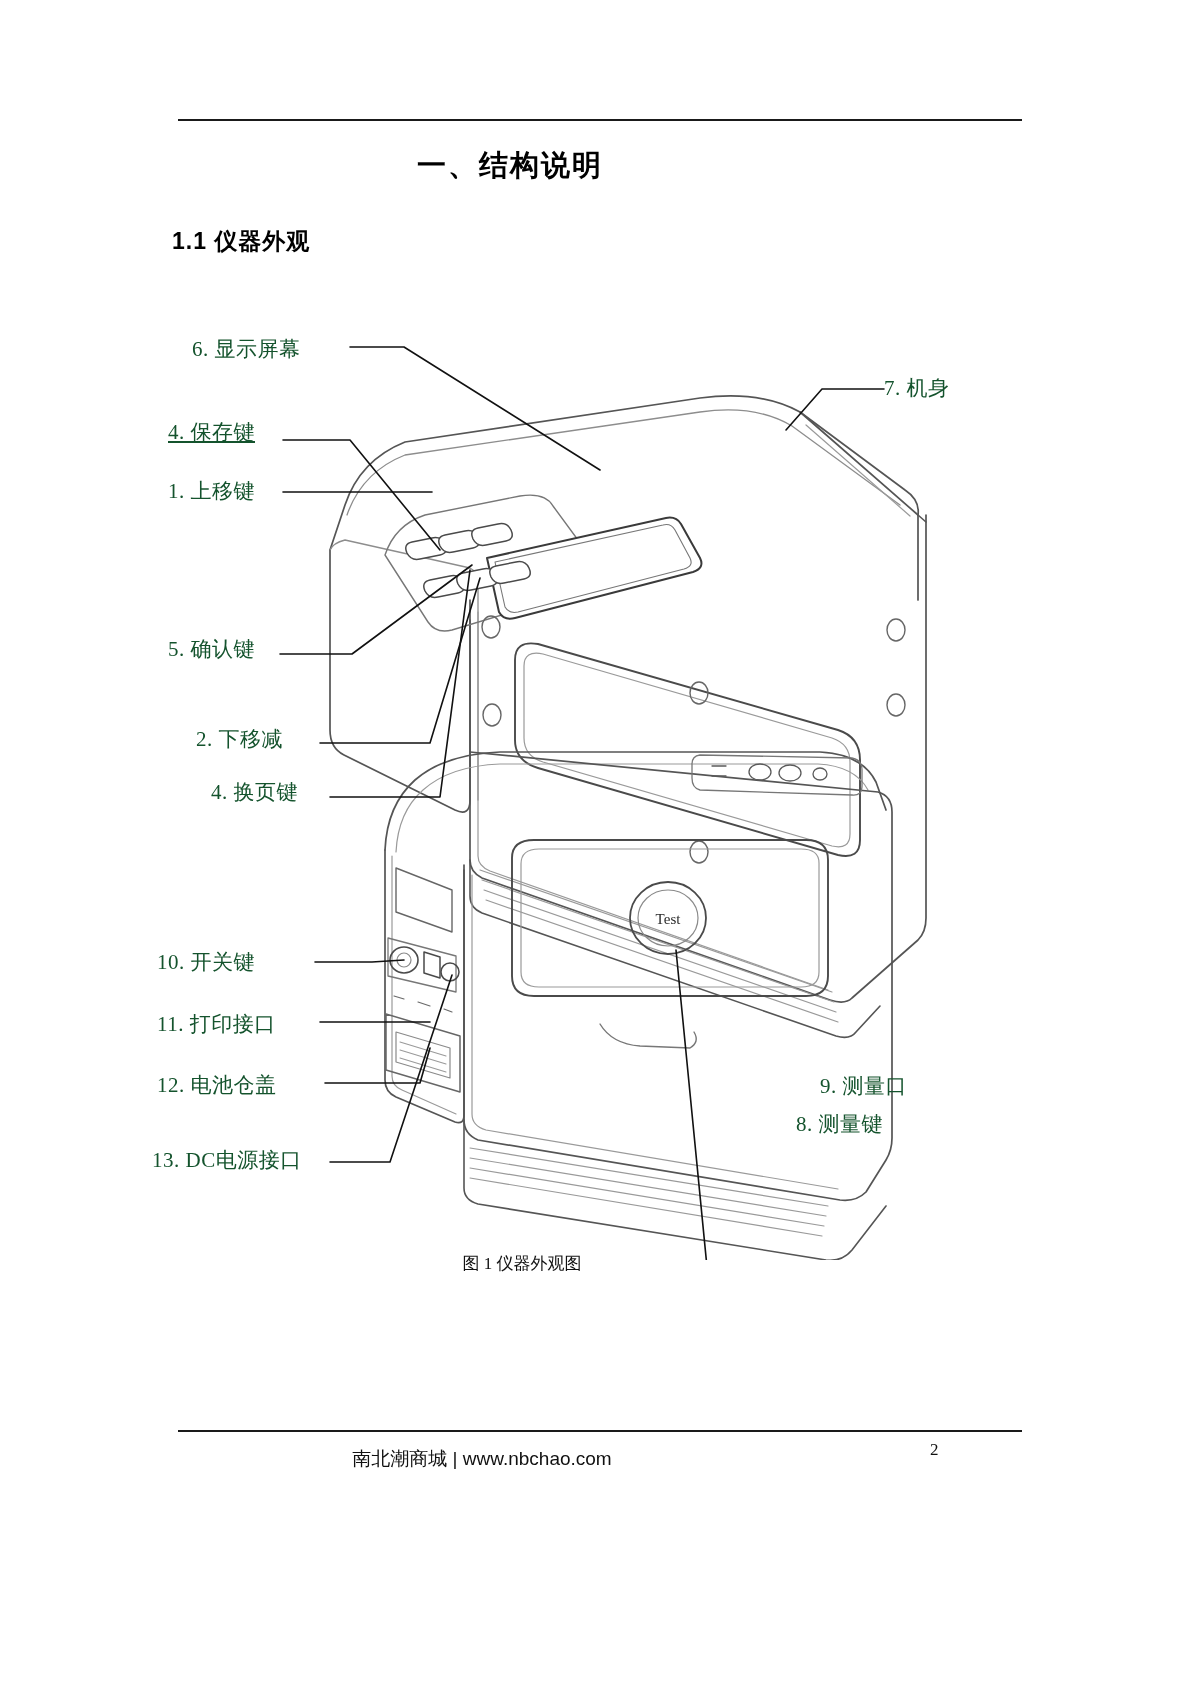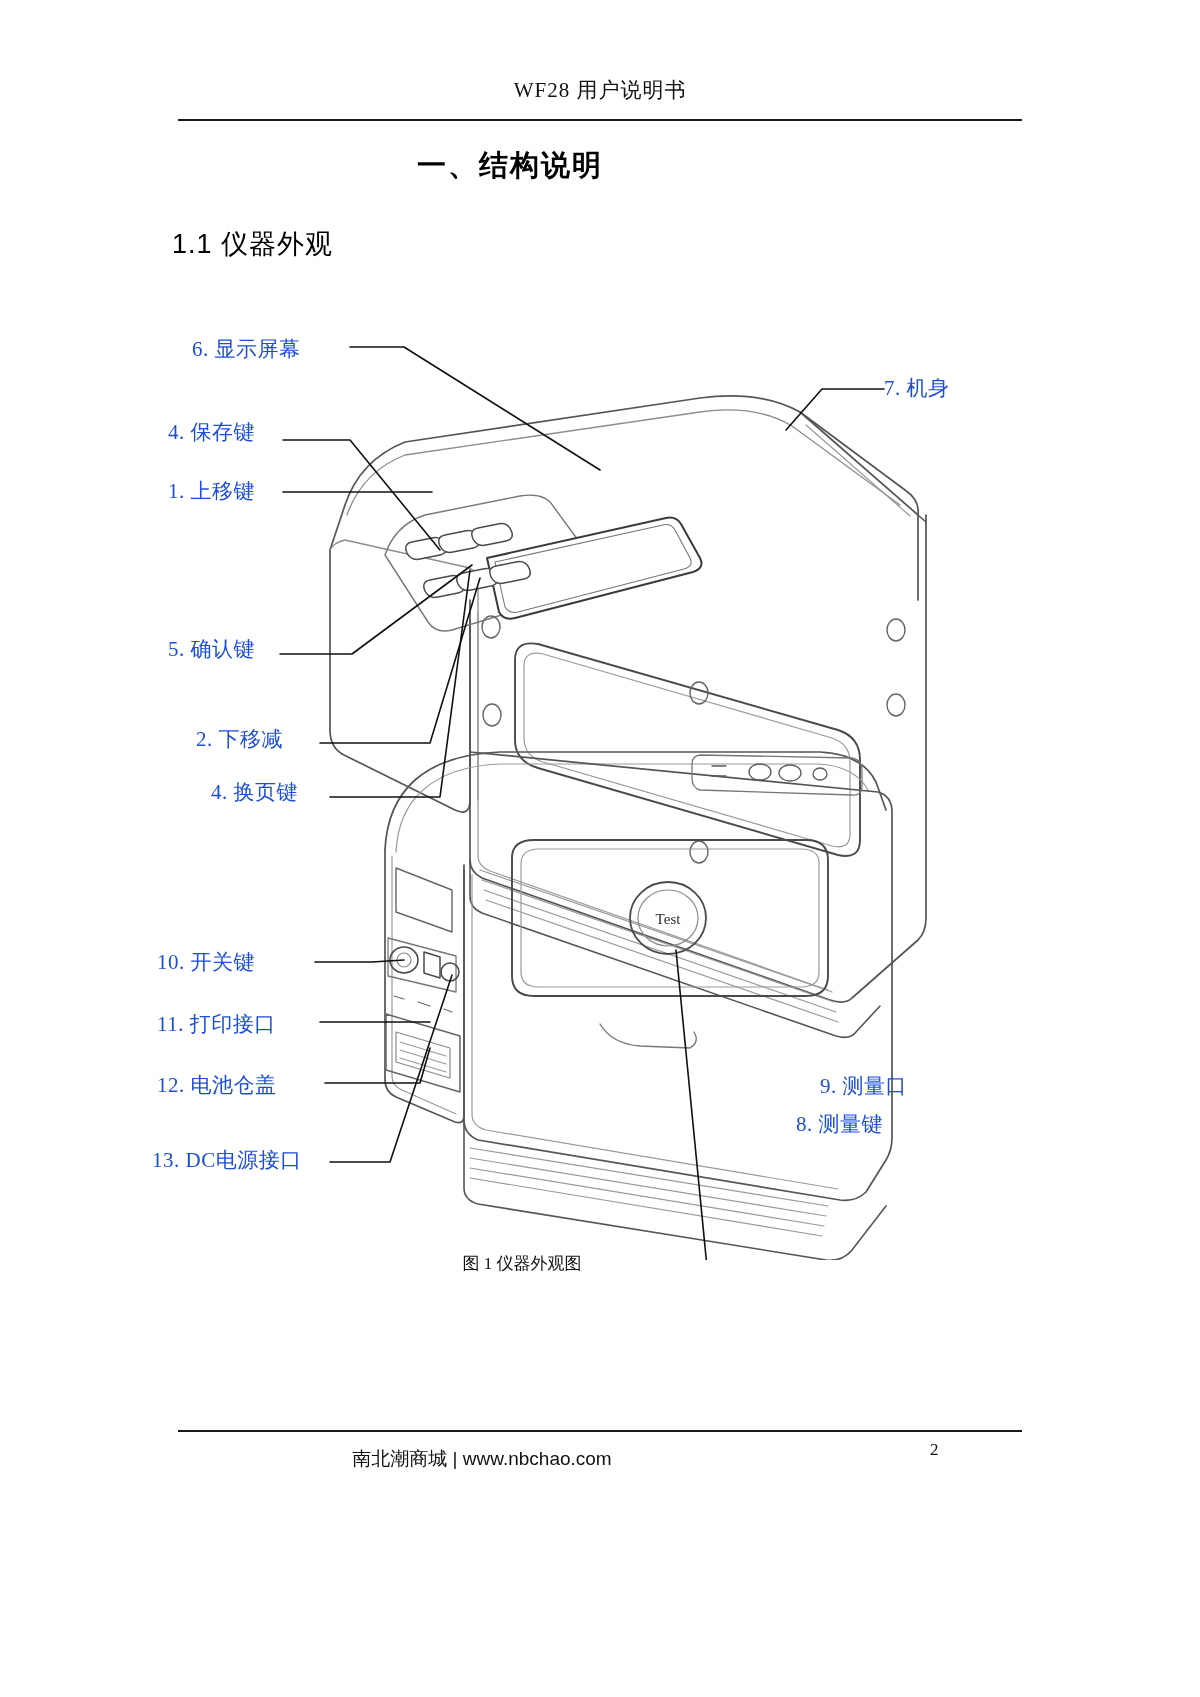--- a/index.html
+++ b/index.html
@@ -49,22 +49,22 @@
     text-align: center;
     font-size: 29px;
     font-weight: bold;
     letter-spacing: 2px;
     color: #000;
   }
   .section-title {
     position: absolute;
     top: 226px;
     left: 172px;
-    font-size: 27px;
-    font-weight: normal;
+    font-size: 23px;
+    font-weight: bold;
     letter-spacing: 1px;
     color: #000;
   }
 
   
   .figure {
     position: absolute;
     top: 300px;
     left: 0;
     width: 1111px;
@@ -81,21 +81,21 @@
     font-size: 17px;
     color: #111;
     font-family: "Liberation Serif", "DejaVu Serif", serif;
   }
 
   
   .lbl {
     position: absolute;
     font-family: "Liberation Serif", "DejaVu Serif", serif;
     font-size: 21px;
-    color: #1d4ed8;
+    color: #14532d;
     white-space: nowrap;
     letter-spacing: 0.5px;
   }
 
   
   .footer-rule {
     position: absolute;
     top: 1430px;
     left: 178px;
     width: 844px;
@@ -118,21 +118,20 @@
     font-size: 17px;
     color: #111;
     font-family: "Liberation Serif", "DejaVu Serif", serif;
   }
 </style>
 </head>
 <body>
 
 <div class="page">
 
-  <div class="header-title">WF28 用户说明书</div>
   <div class="header-rule"></div>
 
   <div class="doc-title">一、结构说明</div>
   <div class="section-title">1.1 仪器外观</div>
 
   <div class="figure">
     <svg width="1200" height="960" viewBox="0 0 1200 960" xmlns="http://www.w3.org/2000/svg">
       <g fill="none" stroke="#2b2b2b" stroke-width="1.6" stroke-linejoin="round" stroke-linecap="round">
 
         <g>
@@ -281,21 +280,21 @@
           <path d="M862 765 L790 765 L760 752"></path>
 
           <path d="M790 800 L720 800 L676 350"></path>
         </g>
 
       </g>
     </svg>
   </div>
 
   <div class="lbl" style="top:335px;left:192px;">6. 显示屏幕</div>
-  <div class="lbl" style="top:418px;left:168px;">4. 保存键</div>
+  <div class="lbl" style="top:418px;left:168px;text-decoration:underline;">4. 保存键</div>
   <div class="lbl" style="top:477px;left:168px;">1. 上移键</div>
   <div class="lbl" style="top:635px;left:168px;">5. 确认键</div>
   <div class="lbl" style="top:725px;left:196px;">2. 下移减</div>
   <div class="lbl" style="top:778px;left:211px;">4. 换页键</div>
   <div class="lbl" style="top:374px;left:884px;">7. 机身</div>
 
   <div class="lbl" style="top:948px;left:157px;">10. 开关键</div>
   <div class="lbl" style="top:1010px;left:157px;">11. 打印接口</div>
   <div class="lbl" style="top:1071px;left:157px;">12. 电池仓盖</div>
   <div class="lbl" style="top:1146px;left:152px;font-family:Liberation Serif, serif;">13. DC电源接口</div>

